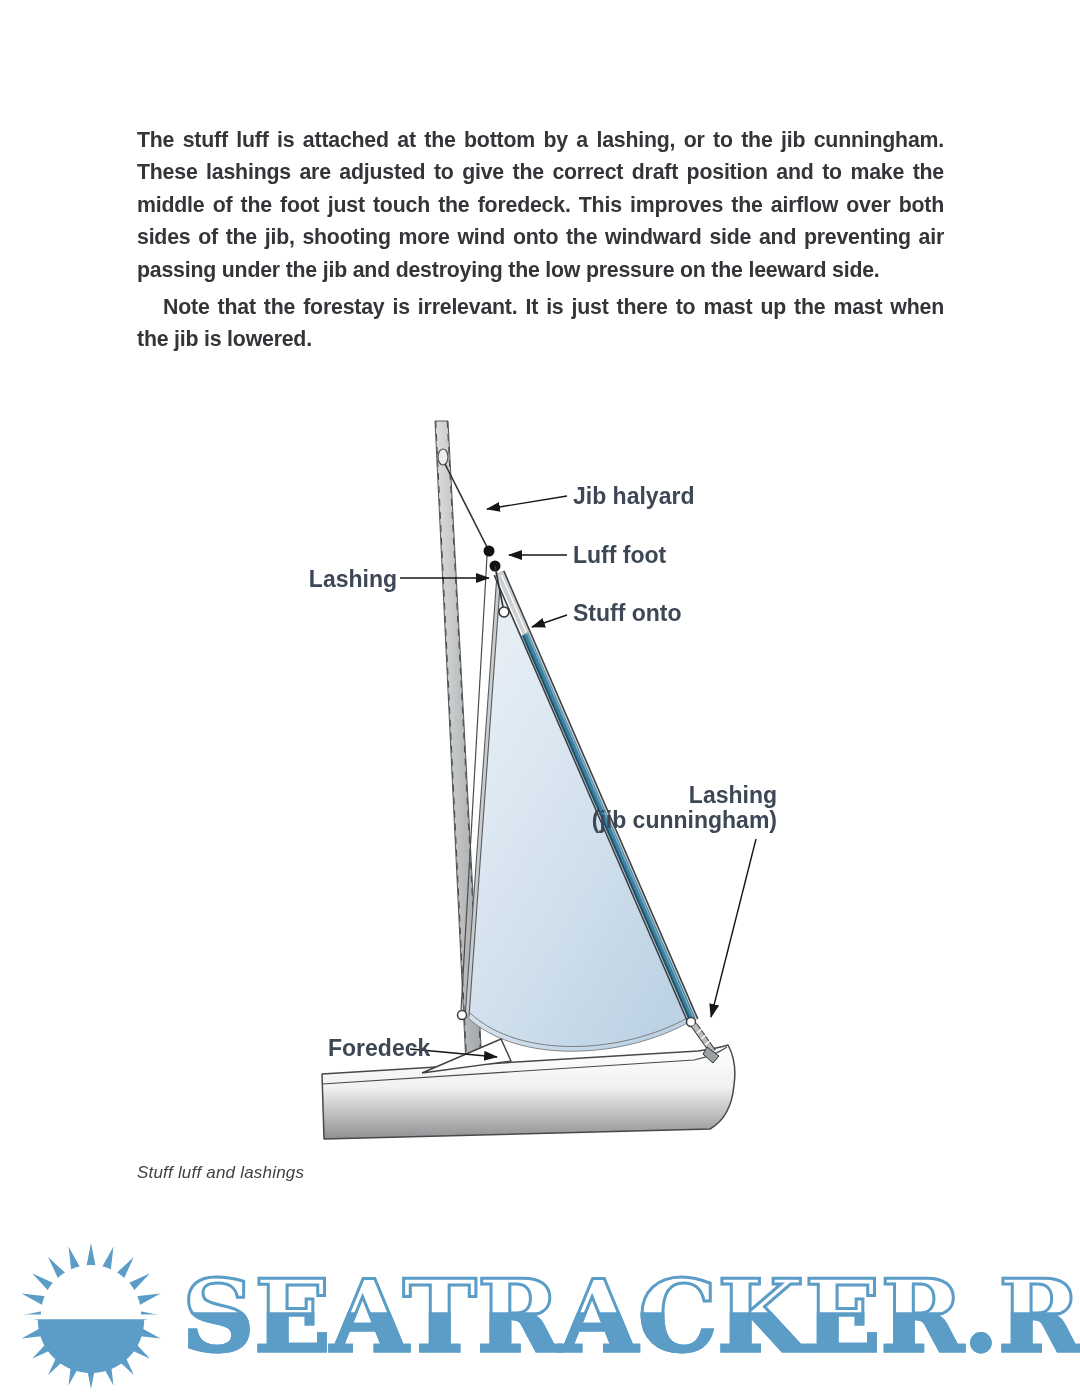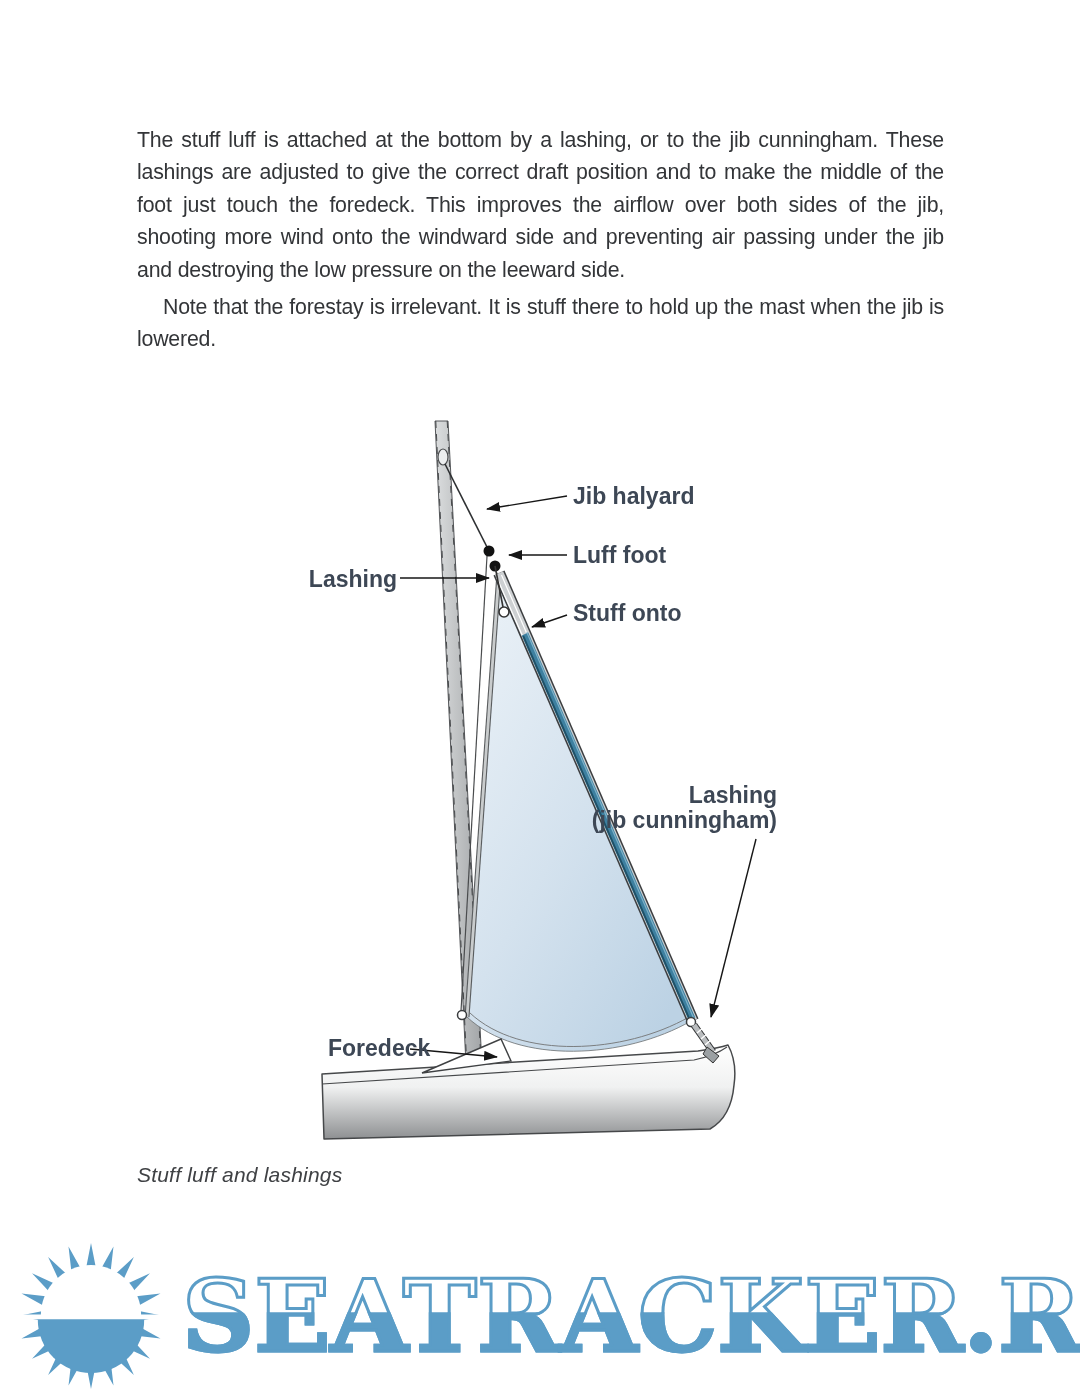--- a/index.html
+++ b/index.html
@@ -5,55 +5,55 @@
   html,body { margin:0; padding:0; }
   body {
     width:1080px; height:1397px; position:relative; background:#ffffff;
     font-family:"Liberation Sans", sans-serif; overflow:hidden;
   }
   .text-block {
     position:absolute; left:137px; top:124px; width:807px;
     color:#333538; font-size:21.3px; line-height:32.4px; text-align:justify;
     letter-spacing:-0.2px;
   }
-  .text-block p { margin:0; }
+  .text-block p { margin:0;font-weight:bold; }
   .text-block p.para-2 { margin-top:5px; text-indent:26px; }
 
   .diagram {
     position:absolute; left:280px; top:415px; width:520px; height:745px;
   }
   .diagram svg { position:absolute; left:0; top:0; }
   .dg-label {
     position:absolute; font-size:23px; font-weight:bold; color:#3d4755;
     white-space:nowrap; line-height:25px;
   }
   .dg-label.right-align { text-align:right; }
 
   .caption {
-    position:absolute; left:137px; top:1163px; font-size:21px;
+    position:absolute; left:137px; top:1163px; font-size:17px;
     font-style:italic; color:#3f4144; letter-spacing:0.2px;
   }
 
   .watermark { position:absolute; left:0; top:1238px; width:1080px; height:156px; }
   .wm-sun { position:absolute; left:10px; top:2px; }
   .wm-text {
     position:absolute; left:182px; top:14px; width:895px; height:128px;
     font-family:"DejaVu Serif", serif; font-weight:bold; font-size:100px;
     line-height:128px; white-space:nowrap;
   }
   .wm-text span { position:absolute; left:0; top:0; }
   .wm-outline { color:#ffffff; -webkit-text-stroke:3px #5b9dc7; }
   .wm-fill { color:#5b9dc7; -webkit-text-stroke:3px #5b9dc7; clip-path:inset(47% 0 0 0); }
 </style>
 </head>
 <body>
 
 <div class="text-block">
   <p class="para-1">The stuff luff is attached at the bottom by a lashing, or to the jib cunningham. These lashings are adjusted to give the correct draft position and to make the middle of the foot just touch the foredeck. This improves the airflow over both sides of the jib, shooting more wind onto the windward side and preventing air passing under the jib and destroying the low pressure on the leeward side.</p>
-  <p class="para-2">Note that the forestay is irrelevant. It is stuff there to hold up the mast when the jib is lowered.</p>
+  <p class="para-2">Note that the forestay is irrelevant. It is just there to mast up the mast when the jib is lowered.</p>
 </div>
 
 <div class="diagram">
   <svg width="520" height="745" viewBox="0 0 520 745">
     <defs>
       <linearGradient id="mastGrad" x1="0" y1="0" x2="1" y2="0">
         <stop offset="0" stop-color="#dcdedf"></stop>
           <stop offset="1" stop-color="#a2a5a7"></stop>
       </linearGradient>
       <linearGradient id="sailGrad" x1="0" y1="0" x2="0.8" y2="1">

